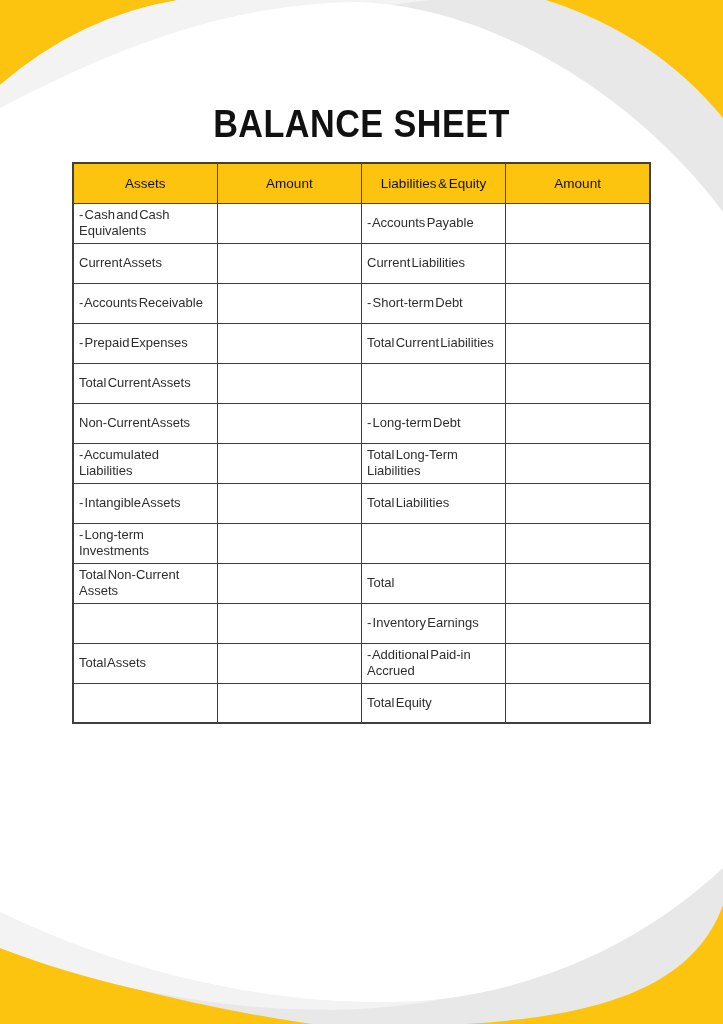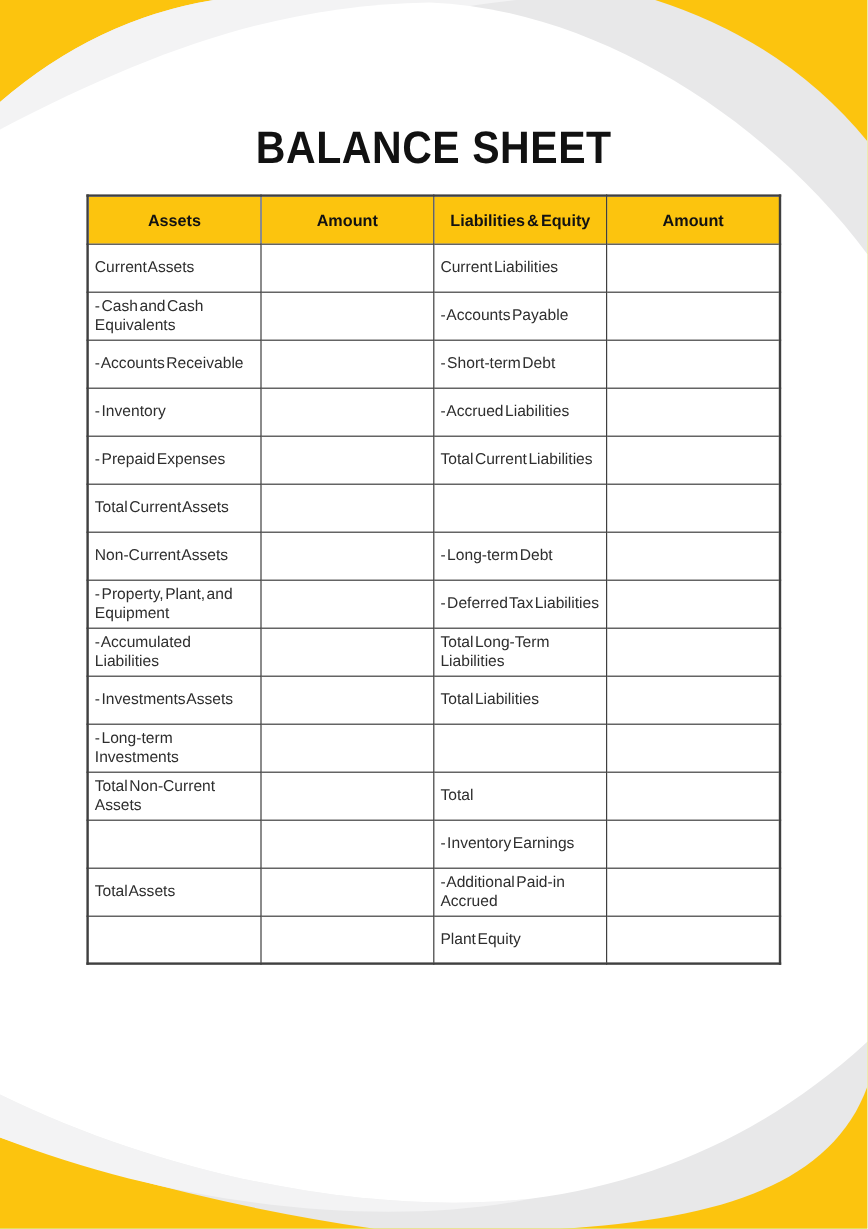--- a/index.html
+++ b/index.html
@@ -7,21 +7,21 @@
     --curve-gray:#E8E8E9;
     --curve-gray-light:#F3F3F4;
     --table-border:#3F3F3F;
     --text-color:#2E2E2E;
   }
   html,body{margin:0;padding:0;background:#fff;}
   .page{
     position:relative;
     width:723px;height:1024px;
     overflow:hidden;
-    background:#bef264;
+    background:#fef9c3;
     font-family:"Liberation Sans","DejaVu Sans",sans-serif;
   }
   .bg-svg{position:absolute;left:0;top:0;width:723px;height:1024px;}
   .c-yellow{fill:var(--accent-yellow);}
   .c-gray{fill:var(--curve-gray);}
   .c-gray-light{fill:var(--curve-gray-light);}
   .c-white{fill:#ffffff;}
 
   .title{
     position:absolute;
@@ -49,21 +49,21 @@
     border:1px solid var(--table-border);
     height:40px;
     box-sizing:border-box;
     overflow:hidden;
   }
   .bs-table{border:2px solid var(--table-border);}
   .bs-table th{
     background:var(--accent-yellow);
     color:#121212;
     font-size:13.5px;
-    font-weight:bold;
+    font-weight:normal;
     text-align:center;
     word-spacing:-0.15em;
     padding:2px 3px;
   }
   .bs-table td{
     color:var(--text-color);
     font-size:13px;
     line-height:1.22;
     text-align:left;
     vertical-align:middle;
@@ -90,41 +90,35 @@
     <thead>
       <tr>
         <th>Assets</th>
         <th>Amount</th>
         <th>Liabilities &amp; Equity</th>
         <th>Amount</th>
       </tr>
     </thead>
     <tbody>
         <tr>
+      <td class="label-cell">- Cash and Cash Equivalents</td>
+      <td class="amount-cell"></td>
+      <td class="label-cell">- Accounts Payable</td>
+      <td class="amount-cell"></td>
+    </tr>
+        <tr>
       <td class="label-cell">Current Assets</td>
       <td class="amount-cell"></td>
       <td class="label-cell">Current Liabilities</td>
       <td class="amount-cell"></td>
     </tr>
         <tr>
-      <td class="label-cell">- Cash and Cash Equivalents</td>
-      <td class="amount-cell"></td>
-      <td class="label-cell">- Accounts Payable</td>
-      <td class="amount-cell"></td>
-    </tr>
-        <tr>
       <td class="label-cell">- Accounts Receivable</td>
       <td class="amount-cell"></td>
       <td class="label-cell">- Short-term Debt</td>
-      <td class="amount-cell"></td>
-    </tr>
-        <tr>
-      <td class="label-cell">- Inventory</td>
-      <td class="amount-cell"></td>
-      <td class="label-cell">- Accrued Liabilities</td>
       <td class="amount-cell"></td>
     </tr>
         <tr>
       <td class="label-cell">- Prepaid Expenses</td>
       <td class="amount-cell"></td>
       <td class="label-cell">Total Current Liabilities</td>
       <td class="amount-cell"></td>
     </tr>
         <tr>
       <td class="label-cell">Total Current Assets</td>
@@ -132,33 +126,27 @@
       <td class="label-cell"></td>
       <td class="amount-cell"></td>
     </tr>
         <tr>
       <td class="label-cell">Non-Current Assets</td>
       <td class="amount-cell"></td>
       <td class="label-cell">- Long-term Debt</td>
       <td class="amount-cell"></td>
     </tr>
         <tr>
-      <td class="label-cell">- Property, Plant, and Equipment</td>
-      <td class="amount-cell"></td>
-      <td class="label-cell">- Deferred Tax Liabilities</td>
-      <td class="amount-cell"></td>
-    </tr>
-        <tr>
       <td class="label-cell">- Accumulated Liabilities</td>
       <td class="amount-cell"></td>
       <td class="label-cell">Total Long-Term Liabilities</td>
       <td class="amount-cell"></td>
     </tr>
         <tr>
-      <td class="label-cell">- Investments Assets</td>
+      <td class="label-cell">- Intangible Assets</td>
       <td class="amount-cell"></td>
       <td class="label-cell">Total Liabilities</td>
       <td class="amount-cell"></td>
     </tr>
         <tr>
       <td class="label-cell">- Long-term Investments</td>
       <td class="amount-cell"></td>
       <td class="label-cell"></td>
       <td class="amount-cell"></td>
     </tr>
@@ -176,19 +164,19 @@
     </tr>
         <tr>
       <td class="label-cell">Total Assets</td>
       <td class="amount-cell"></td>
       <td class="label-cell">- Additional Paid-in Accrued</td>
       <td class="amount-cell"></td>
     </tr>
         <tr>
       <td class="label-cell"></td>
       <td class="amount-cell"></td>
-      <td class="label-cell">Plant Equity</td>
+      <td class="label-cell">Total Equity</td>
       <td class="amount-cell"></td>
     </tr>
       </tbody>
   </table>
 
 </div>
 
 </body></html>

